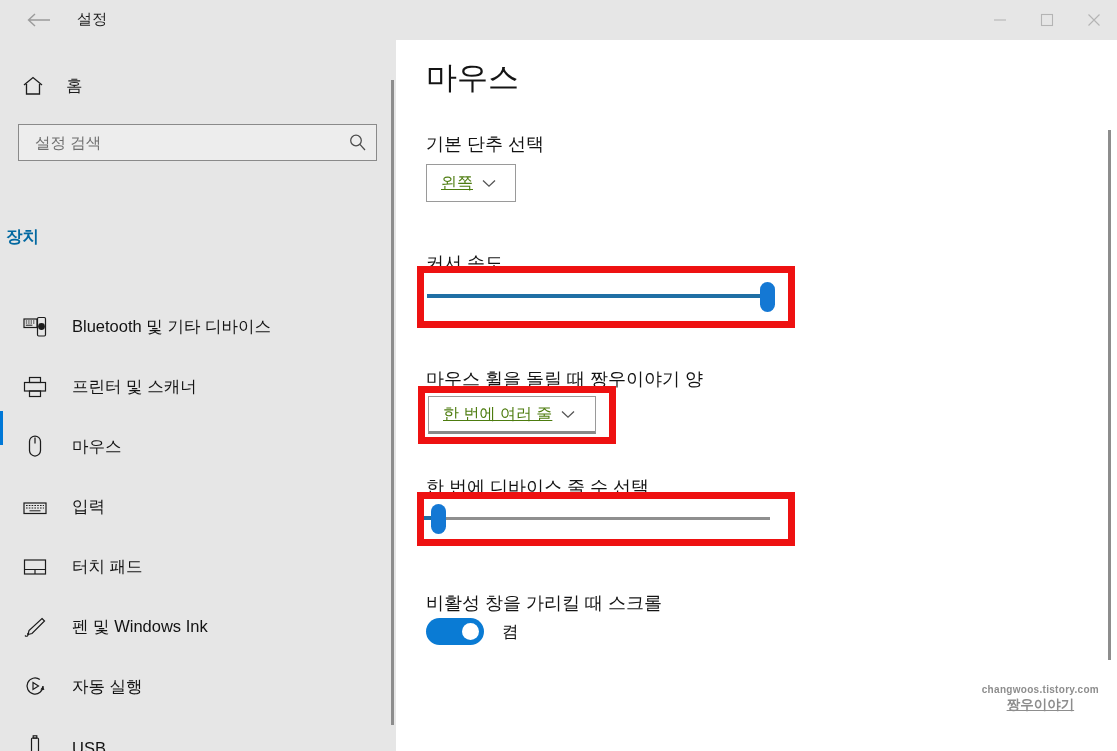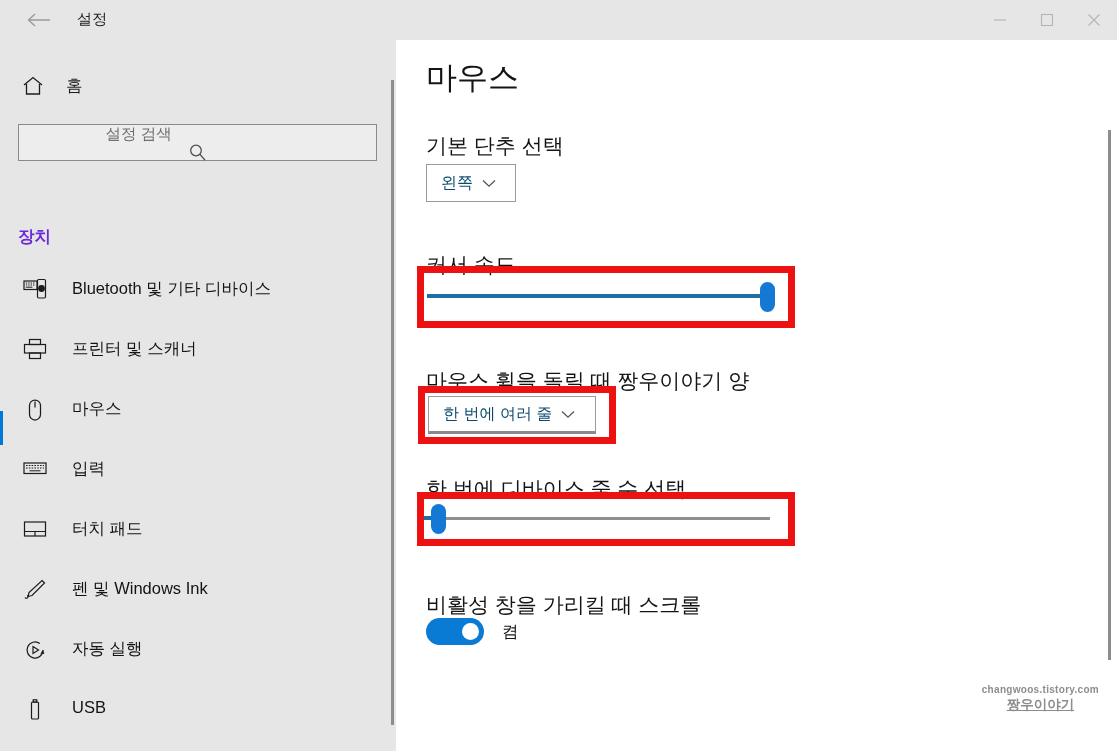--- a/index.html
+++ b/index.html
@@ -63,46 +63,46 @@
   }
   .home-label {
     margin-left: 18px;
     font-size: 16.5px; color: #1d1d1d;
   }
   .search-box {
     position: absolute; left: 18px; top: 84px;
     width: 359px; height: 37px;
     background: #ededed;
     border: 1.5px solid #8a8a8a;
-    display: flex; align-items: center; flex-direction: column;
+    display: flex; 
   }
   .search-input {
     flex: 1;
     border: none; outline: none; background: transparent;
     font-family: inherit;
     font-size: 15.5px; color: #5a5a5a;
     padding-left: 16px;
   }
   .search-input::placeholder { color: #6f6f6f; opacity: 1; }
   .search-icon {
     width: 38px; display: flex; align-items: center; justify-content: center;
     color: #4a4a4a;
   }
   .group-title {
-    position: absolute; left: 18px; top: 186px;
-    font-size: 16.5px; font-weight: bold; color: #6d28d9;
+    position: absolute; left: 6px; top: 186px;
+    font-size: 16.5px; font-weight: bold; color: #0369a1;
   }
   .nav {
     position: absolute; left: 0; top: 238px;
     width: 396px;
   }
   .nav-item {
     position: relative;
     height: 60px;
-    display: flex; align-items: flex-start;
+    display: flex; align-items: flex-end;
   }
   .nav-item .sel-bar {
     position: absolute; left: 0; top: 13px;
     width: 3px; height: 34px;
     background: transparent;
   }
   .nav-item.selected .sel-bar { background: #0078d7; }
   .nav-ico {
     width: 34px; margin-left: 18px;
     display: flex; align-items: center; justify-content: center;
@@ -126,35 +126,35 @@
     width: 721px; height: 711px;
     background: #ffffff;
     overflow: hidden;
   }
   .page-title {
     position: absolute; left: 30px; top: 17px;
     font-size: 31px; color: #141414; font-weight: normal;
   }
   .sec-label {
     position: absolute;
-    font-size: 21px; color: #131313;
+    font-size: 18px; color: #131313;
     white-space: nowrap;
   }
 
   
   .combo {
     position: absolute;
     background: #ffffff;
     border: 1.5px solid #9a9a9a;
     display: flex; align-items: center;
     height: 38px;
   }
   .combo .combo-text {
-    font-size: 16px; color: #0c4a6e;
-    padding-left: 14px; white-space: nowrap;
+    font-size: 16px; color: #4d7c0f;
+    padding-left: 14px; white-space: nowrap; text-decoration: underline;
   }
   .combo .chev {
     margin-left: 9px; margin-right: 12px;
     color: #555555; display: flex; align-items: center;
   }
   .combo.underlined { border-bottom: 3px solid #8a8a8a; }
 
   
   .slider { position: absolute; height: 34px; }
   .slider .track-fill {

